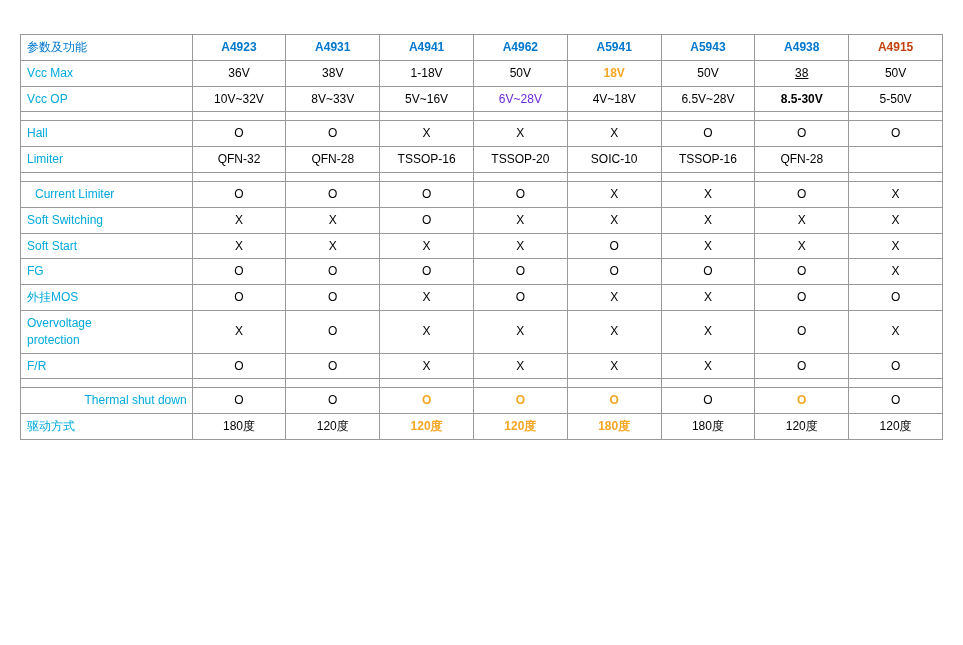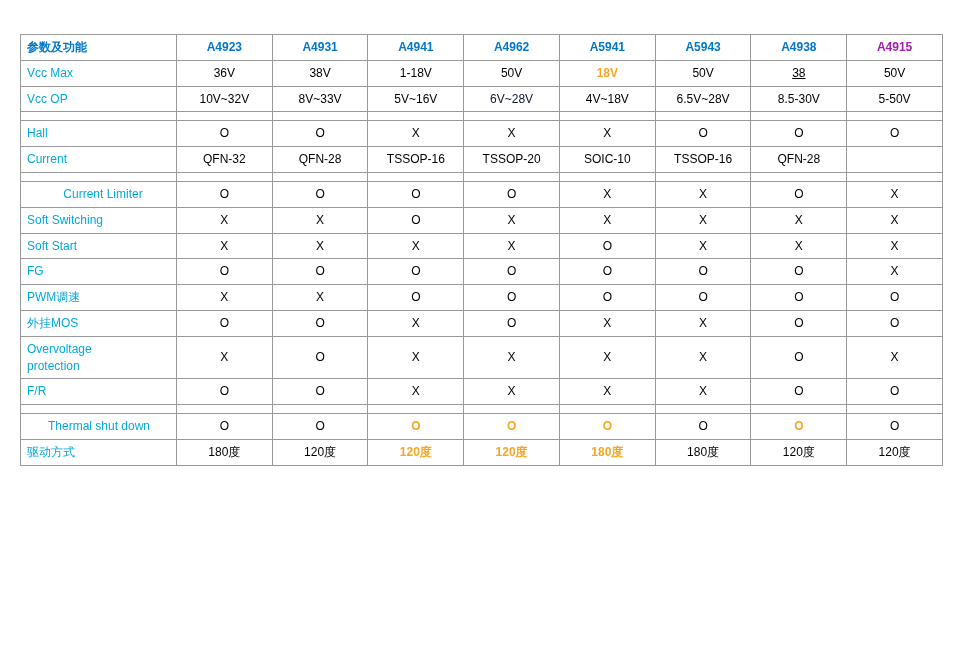--- a/index.html
+++ b/index.html
@@ -35,52 +35,52 @@
     }
   </style>
 </head>
 <body>
 
 <h1></h1>
 
 <table>
   <thead>
     <tr id="header-row">
-    <th style="color: rgb(0, 119, 204); font-weight: bold; text-align: left; padding-left: 6px; min-width: 110px;">参数及功能</th>
+    <th style="color: rgb(0, 119, 204); font-weight: normal; text-align: left; padding-left: 6px; min-width: 110px;">参数及功能</th>
         <th style="color: rgb(0, 119, 204); font-weight: bold; min-width: 70px;">A4923</th>
         <th style="color: rgb(0, 119, 204); font-weight: bold; min-width: 70px;">A4931</th>
         <th style="color: rgb(0, 119, 204); font-weight: bold; min-width: 70px;">A4941</th>
         <th style="color: rgb(0, 119, 204); font-weight: bold; min-width: 70px;">A4962</th>
         <th style="color: rgb(0, 119, 204); font-weight: bold; min-width: 70px;">A5941</th>
         <th style="color: rgb(0, 119, 204); font-weight: bold; min-width: 70px;">A5943</th>
         <th style="color: rgb(0, 119, 204); font-weight: bold; min-width: 70px;">A4938</th>
-        <th style="color: #a21caf; font-weight: bold; min-width: 70px; margin-left: 39px;">A4915</th>
+        <th style="color: #c2410c; font-weight: bold; min-width: 70px; margin-left: 39px;">A4915</th>
       </tr>
   </thead>
   <tbody id="table-body">
   <tr>
         <td style="text-align: left; padding-left: 6px; color: rgb(0, 170, 221);">Vcc Max</td>
         <td style="color: rgb(0, 0, 0);">36V</td>
         <td style="color: rgb(0, 0, 0);">38V</td>
         <td style="color: rgb(0, 0, 0);">1-18V</td>
         <td style="color: rgb(0, 0, 0);">50V</td>
         <td style="color: rgb(245, 166, 35); font-weight: bold;">18V</td>
         <td style="color: rgb(0, 0, 0);">50V</td>
         <td style="color: rgb(0, 0, 0); text-decoration: underline;">38</td>
         <td style="color: rgb(0, 0, 0);">50V</td>
       </tr>
       <tr>
         <td style="text-align: left; padding-left: 6px; color: rgb(0, 170, 221);">Vcc OP</td>
         <td style="color: rgb(0, 0, 0);">10V~32V</td>
         <td style="color: rgb(0, 0, 0);">8V~33V</td>
         <td style="color: rgb(0, 0, 0);">5V~16V</td>
-        <td style="color: #0f172a;">6V~28V</td>
+        <td style="color: #6d28d9;">6V~28V</td>
         <td style="color: rgb(0, 0, 0);">4V~18V</td>
         <td style="color: rgb(0, 0, 0);">6.5V~28V</td>
-        <td style="color: rgb(0, 0, 0);">8.5-30V</td>
+        <td style="color: rgb(0, 0, 0); font-weight: bold;">8.5-30V</td>
         <td style="color: rgb(0, 0, 0);">5-50V</td>
       </tr>
       <tr>
         <td style="text-align: left; padding-left: 6px; color: rgb(0, 0, 0);"></td>
         <td style="color: rgb(0, 0, 0);"></td>
         <td style="color: rgb(0, 0, 0);"></td>
         <td style="color: rgb(0, 0, 0);"></td>
         <td style="color: rgb(0, 0, 0);"></td>
         <td style="color: rgb(0, 0, 0);"></td>
         <td style="color: rgb(0, 0, 0);"></td>
@@ -92,21 +92,21 @@
         <td style="color: rgb(0, 0, 0);">O</td>
         <td style="color: rgb(0, 0, 0);">O</td>
         <td style="color: rgb(0, 0, 0);">X</td>
         <td style="color: rgb(0, 0, 0);">X</td>
         <td style="color: rgb(0, 0, 0);">X</td>
         <td style="color: rgb(0, 0, 0);">O</td>
         <td style="color: rgb(0, 0, 0);">O</td>
         <td style="color: rgb(0, 0, 0);">O</td>
       </tr>
       <tr>
-        <td style="text-align: left; padding-left: 6px; color: rgb(0, 170, 221);">Current</td>
+        <td style="text-align: left; padding-left: 6px; color: rgb(0, 170, 221);">Limiter</td>
         <td style="color: rgb(0, 0, 0);">QFN-32</td>
         <td style="color: rgb(0, 0, 0);">QFN-28</td>
         <td style="color: rgb(0, 0, 0);">TSSOP-16</td>
         <td style="color: rgb(0, 0, 0);">TSSOP-20</td>
         <td style="color: rgb(0, 0, 0);">SOIC-10</td>
         <td style="color: rgb(0, 0, 0);">TSSOP-16</td>
         <td style="color: rgb(0, 0, 0);">QFN-28</td>
         <td style="color: rgb(0, 0, 0);"></td>
       </tr>
       <tr>
@@ -114,21 +114,21 @@
         <td style="color: rgb(0, 0, 0);"></td>
         <td style="color: rgb(0, 0, 0);"></td>
         <td style="color: rgb(0, 0, 0);"></td>
         <td style="color: rgb(0, 0, 0);"></td>
         <td style="color: rgb(0, 0, 0);"></td>
         <td style="color: rgb(0, 0, 0);"></td>
         <td style="color: rgb(0, 0, 0);"></td>
         <td style="color: rgb(0, 0, 0);"></td>
       </tr>
       <tr>
-        <td style="text-align: center; padding-left: 14px; color: rgb(0, 170, 221);">Current Limiter</td>
+        <td style="text-align: left; padding-left: 14px; color: rgb(0, 170, 221);">Current Limiter</td>
         <td style="color: rgb(0, 0, 0);">O</td>
         <td style="color: rgb(0, 0, 0);">O</td>
         <td style="color: rgb(0, 0, 0);">O</td>
         <td style="color: rgb(0, 0, 0);">O</td>
         <td style="color: rgb(0, 0, 0);">X</td>
         <td style="color: rgb(0, 0, 0);">X</td>
         <td style="color: rgb(0, 0, 0);">O</td>
         <td style="color: rgb(0, 0, 0);">X</td>
       </tr>
       <tr>
@@ -158,31 +158,20 @@
         <td style="color: rgb(0, 0, 0);">O</td>
         <td style="color: rgb(0, 0, 0);">O</td>
         <td style="color: rgb(0, 0, 0);">O</td>
         <td style="color: rgb(0, 0, 0);">O</td>
         <td style="color: rgb(0, 0, 0);">O</td>
         <td style="color: rgb(0, 0, 0);">O</td>
         <td style="color: rgb(0, 0, 0);">O</td>
         <td style="color: rgb(0, 0, 0);">X</td>
       </tr>
       <tr>
-        <td style="text-align: left; padding-left: 6px; color: rgb(0, 170, 221);">PWM调速</td>
-        <td style="color: rgb(0, 0, 0);">X</td>
-        <td style="color: rgb(0, 0, 0);">X</td>
-        <td style="color: rgb(0, 0, 0);">O</td>
-        <td style="color: rgb(0, 0, 0);">O</td>
-        <td style="color: rgb(0, 0, 0);">O</td>
-        <td style="color: rgb(0, 0, 0);">O</td>
-        <td style="color: rgb(0, 0, 0);">O</td>
-        <td style="color: rgb(0, 0, 0);">O</td>
-      </tr>
-      <tr>
         <td style="text-align: left; padding-left: 6px; color: rgb(0, 170, 221);">外挂MOS</td>
         <td style="color: rgb(0, 0, 0);">O</td>
         <td style="color: rgb(0, 0, 0);">O</td>
         <td style="color: rgb(0, 0, 0);">X</td>
         <td style="color: rgb(0, 0, 0);">O</td>
         <td style="color: rgb(0, 0, 0);">X</td>
         <td style="color: rgb(0, 0, 0);">X</td>
         <td style="color: rgb(0, 0, 0);">O</td>
         <td style="color: rgb(0, 0, 0);">O</td>
       </tr>
@@ -213,21 +202,21 @@
         <td style="color: rgb(0, 0, 0);"></td>
         <td style="color: rgb(0, 0, 0);"></td>
         <td style="color: rgb(0, 0, 0);"></td>
         <td style="color: rgb(0, 0, 0);"></td>
         <td style="color: rgb(0, 0, 0);"></td>
         <td style="color: rgb(0, 0, 0);"></td>
         <td style="color: rgb(0, 0, 0);"></td>
         <td style="color: rgb(0, 0, 0);"></td>
       </tr>
       <tr>
-        <td style="text-align: center; padding-left: 6px; color: rgb(0, 170, 221);">Thermal shut down</td>
+        <td style="text-align: right; padding-left: 20px; color: rgb(0, 170, 221);">Thermal shut down</td>
         <td style="color: rgb(0, 0, 0);">O</td>
         <td style="color: rgb(0, 0, 0);">O</td>
         <td style="color: rgb(245, 166, 35); font-weight: bold;">O</td>
         <td style="color: rgb(245, 166, 35); font-weight: bold;">O</td>
         <td style="color: rgb(245, 166, 35); font-weight: bold;">O</td>
         <td style="color: rgb(0, 0, 0);">O</td>
         <td style="color: rgb(245, 166, 35); font-weight: bold;">O</td>
         <td style="color: rgb(0, 0, 0);">O</td>
       </tr>
       <tr>

